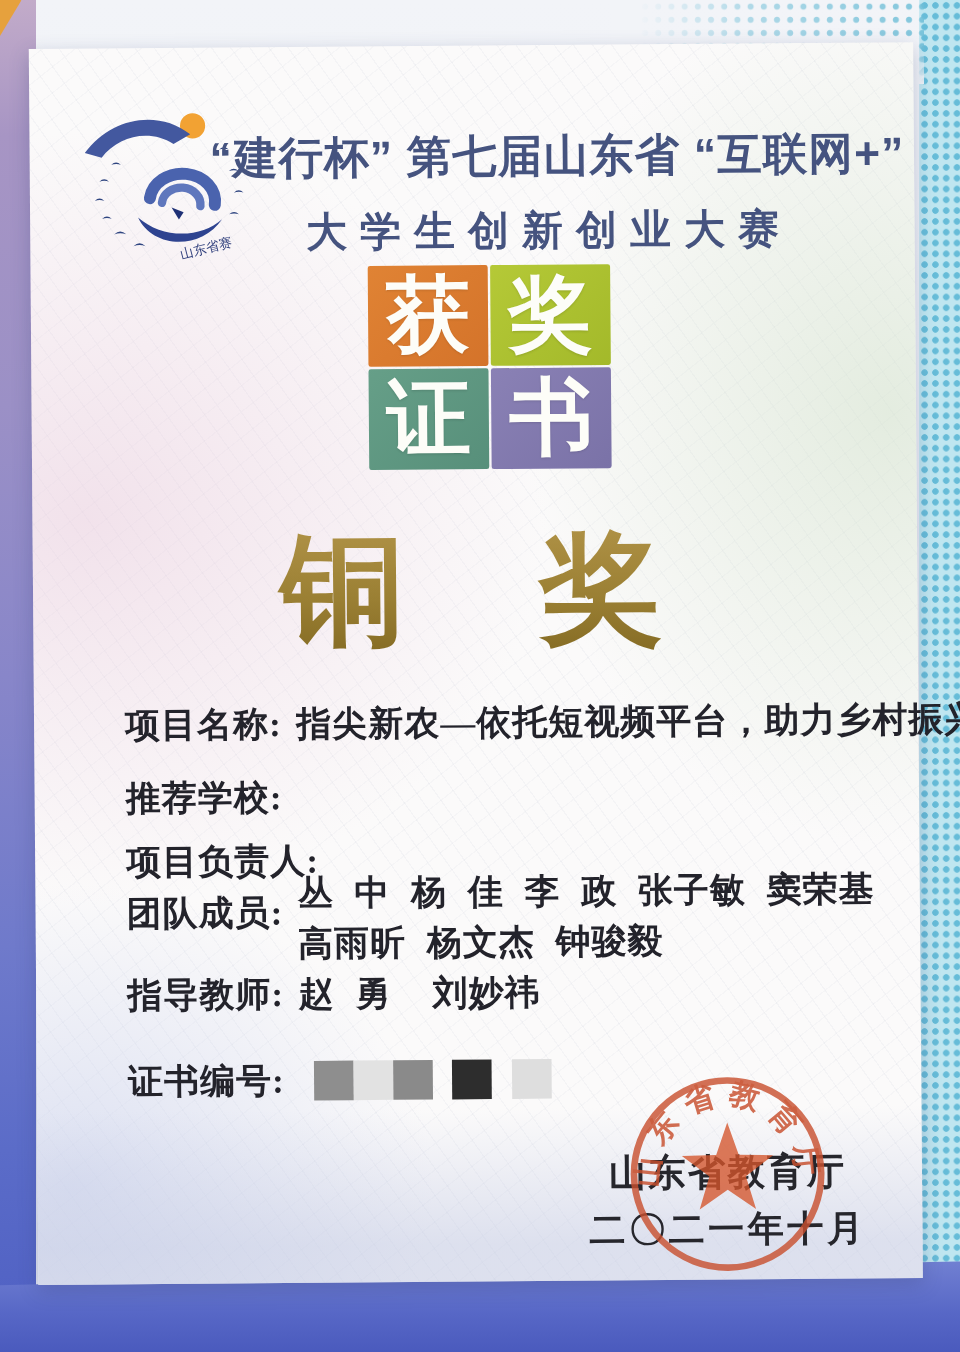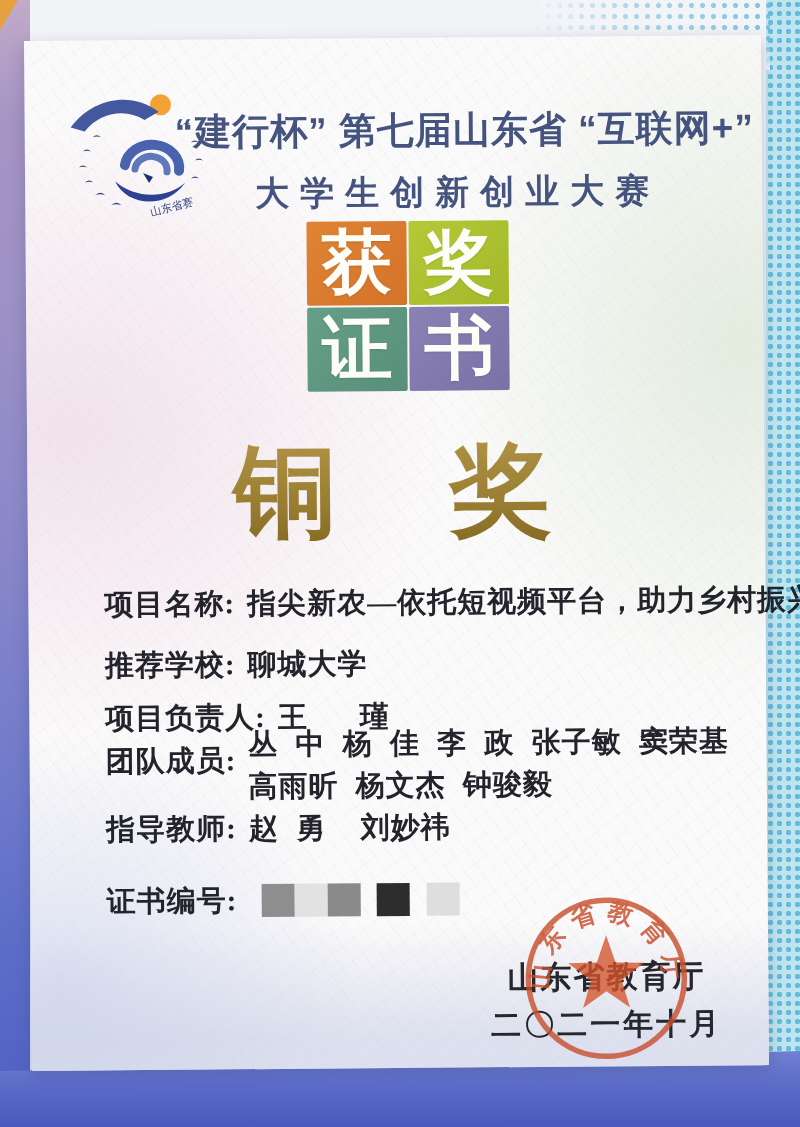--- a/index.html
+++ b/index.html
@@ -147,26 +147,24 @@
 
   <div class="award-title">铜　奖</div>
 
   <div class="field f-project">
     <span class="lbl">项目名称:</span>
     <span class="val">指尖新农—依托短视频平台，助力乡村振兴</span>
   </div>
 
   <div class="field f-school">
     <span class="lbl">推荐学校:</span>
-    <span class="val">聊城大学</span>
   </div>
 
   <div class="field f-leader">
     <span class="lbl">项目负责人:</span>
-    <span class="val">王   瑾</span>
   </div>
 
   <div class="field f-team">
     <span class="lbl">团队成员:</span>
     <span class="lines">
       <span class="val">丛 中 杨 佳 李 政 张子敏 窦荣基</span>
       <span class="val">高雨昕 杨文杰 钟骏毅</span>
     </span>
   </div>
 

